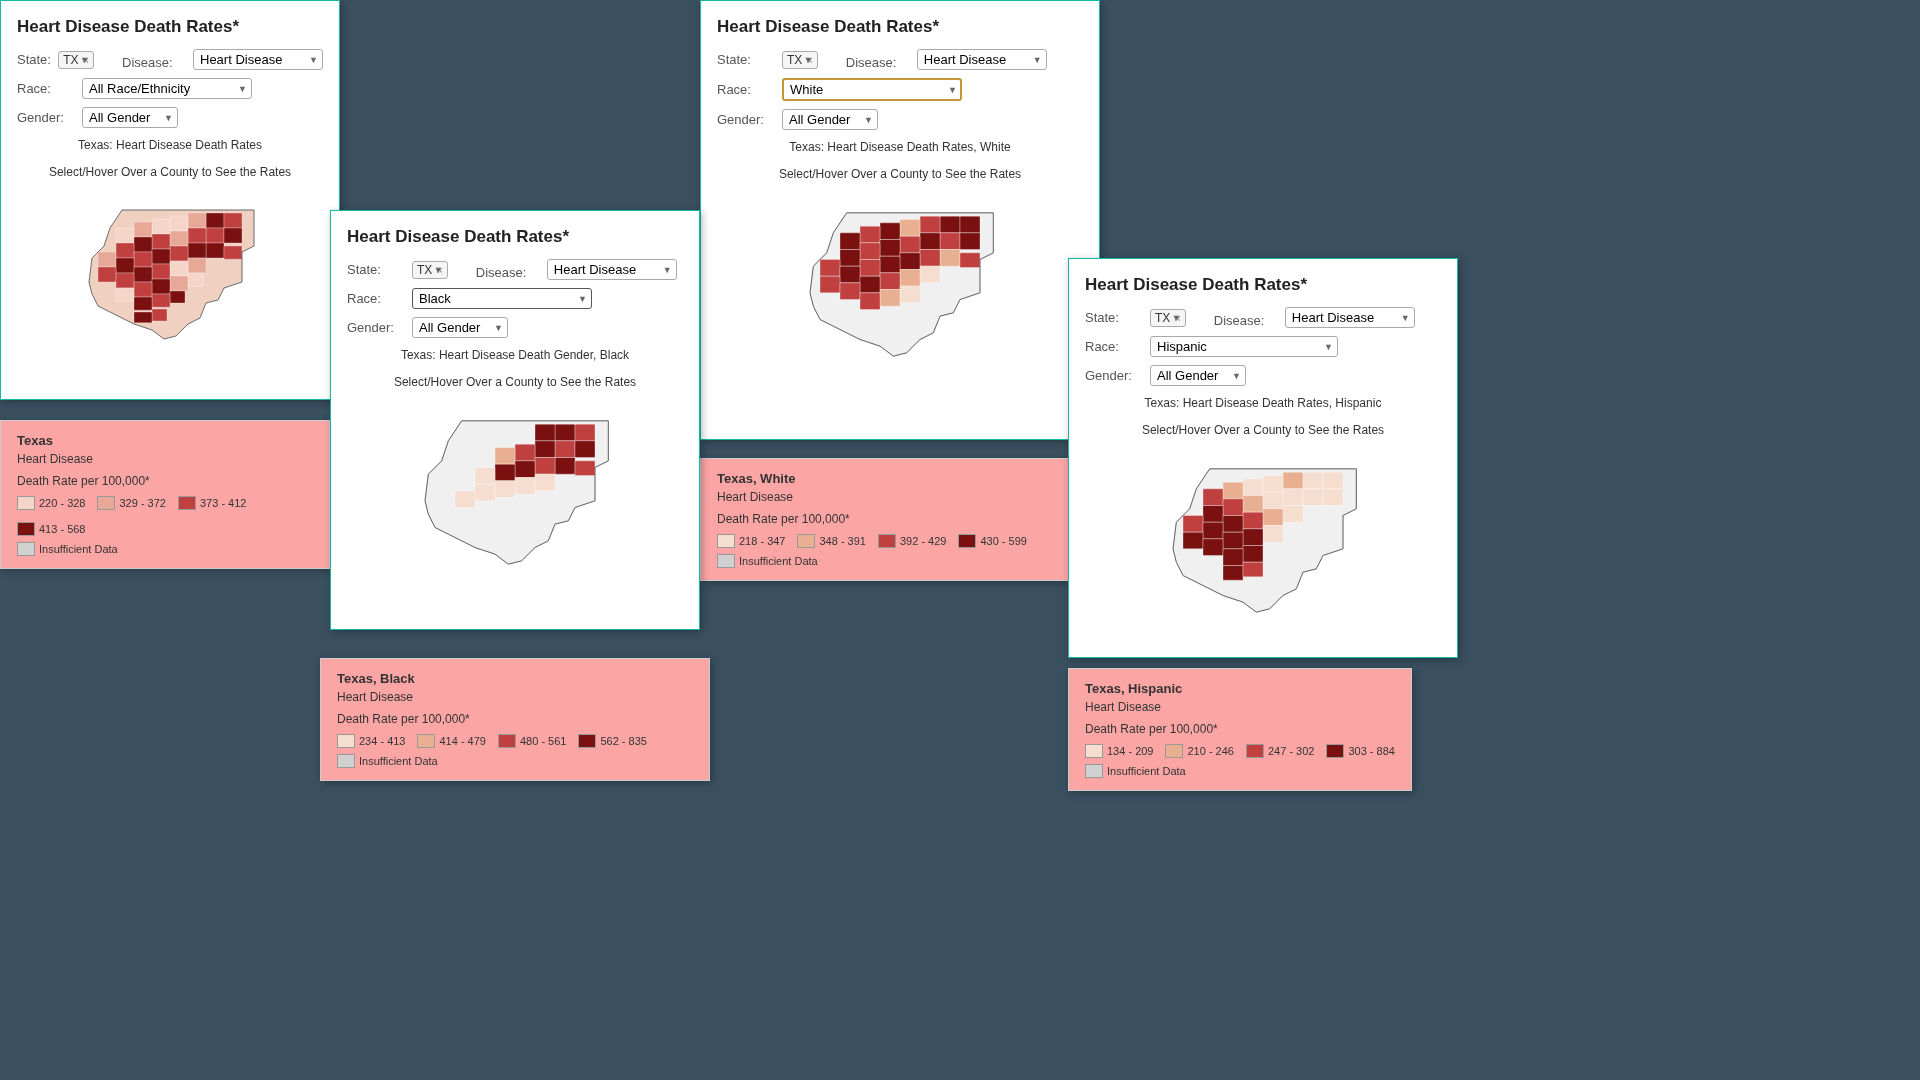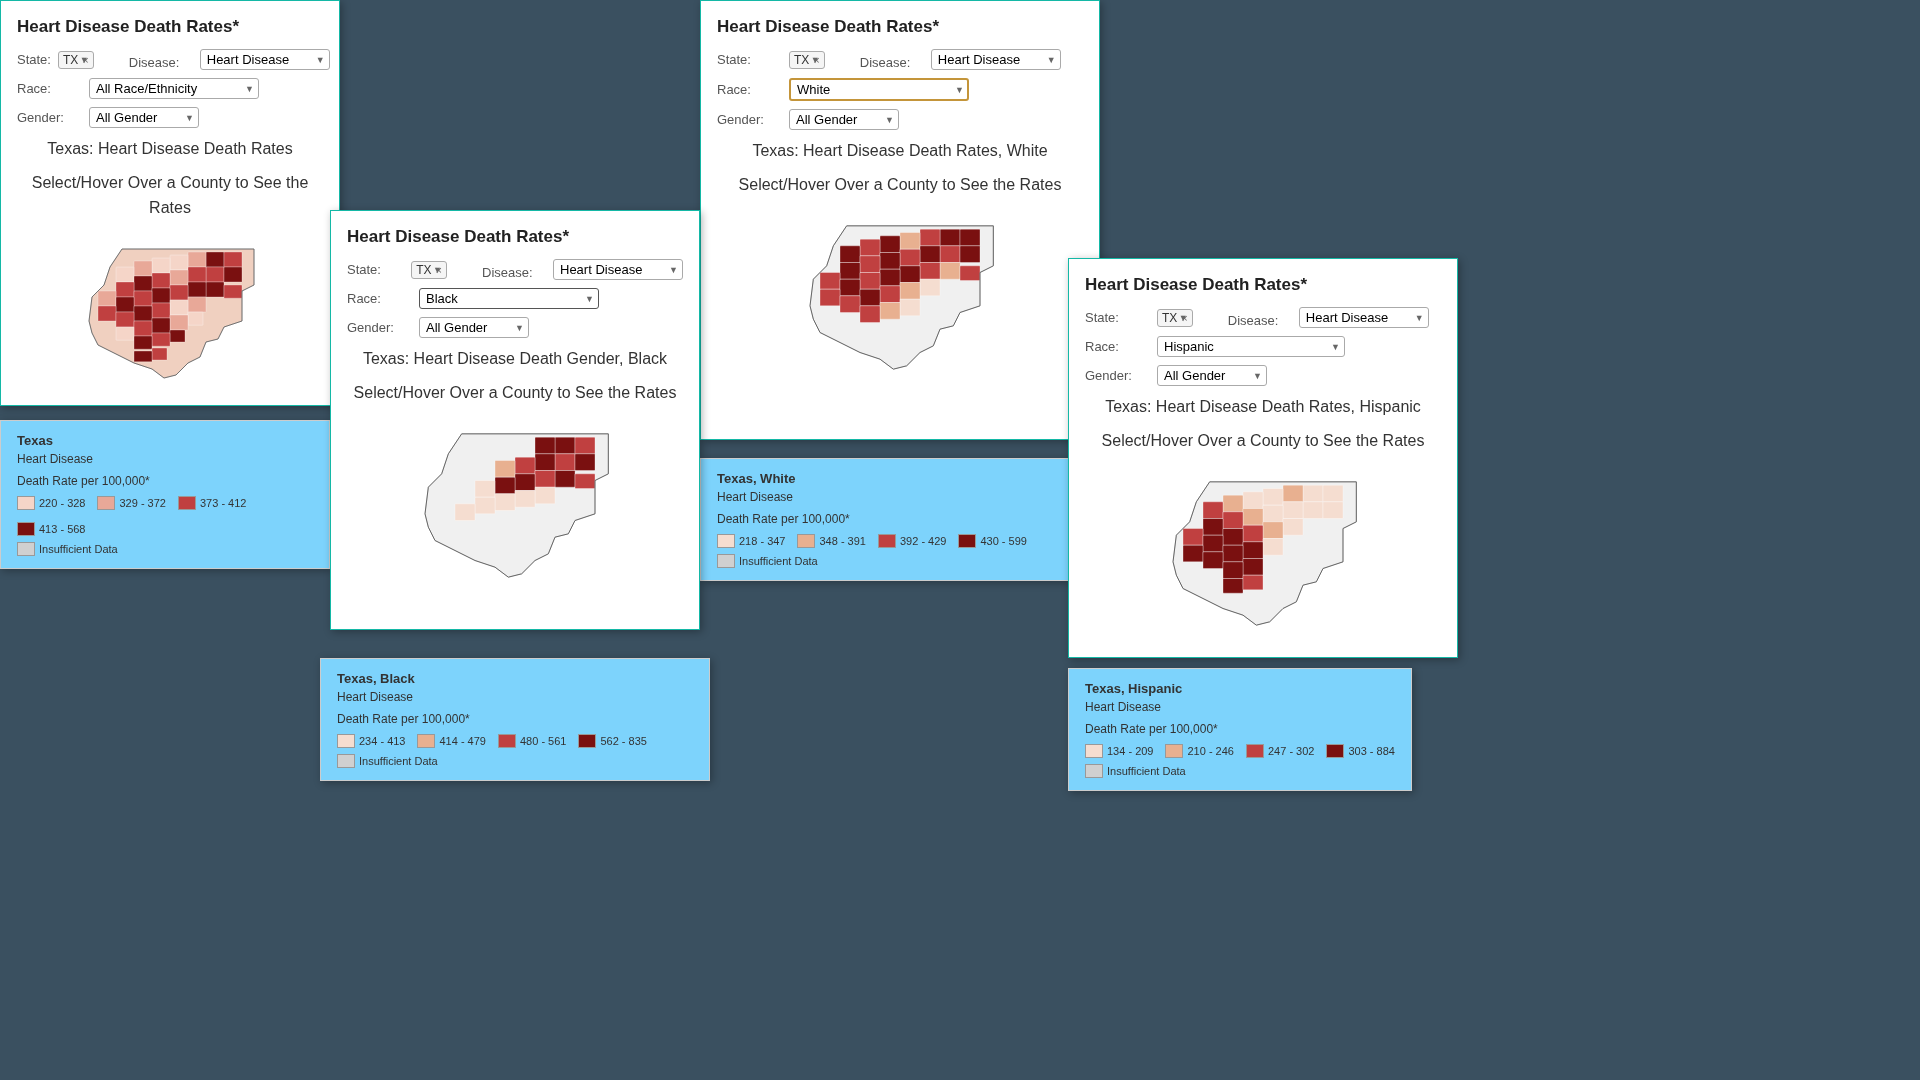--- a/index.html
+++ b/index.html
@@ -23,21 +23,20 @@
       font-weight: bold;
       margin-bottom: 12px;
       color: #222;
     }
     .form-row {
       display: flex;
       align-items: center;
       margin-bottom: 8px;
       font-size: 13px;
       color: #333;
-      gap: 7px;
     }
     .form-row label {
       width: 65px;
       font-weight: normal;
       color: #555;
     }
     .form-row select, .form-row .select-box {
       border: 1px solid #aaa;
       border-radius: 3px;
       padding: 2px 20px 2px 6px;
@@ -47,21 +46,21 @@
       cursor: pointer;
       position: relative;
     }
     .disease-select {
       width: 130px;
     }
     .race-select {
       width: 160px;
     }
     .gender-select {
-      width: 110px;
+      width: 96px;
     }
     .select-wrapper {
       position: relative;
       display: inline-block;
     }
     .select-wrapper::after {
       content: '▼';
       font-size: 9px;
       position: absolute;
       right: 5px;
@@ -73,40 +72,40 @@
     .form-row .second-group {
       margin-left: 28px;
       display: flex;
       align-items: flex-end;
     }
     .form-row .second-group label {
       margin-right: 6px;
     }
     .subtitle {
       text-align: center;
-      font-size: 16px;
+      font-size: 12px;
       color: #333;
       margin-top: 8px;
       line-height: 1.6;
     }
     .map-container {
       display: flex;
       justify-content: center;
       margin-top: 8px;
     }
     .texas-map {
       width: 180px;
       height: 160px;
     }
     .texas-map-med {
       width: 200px;
       height: 175px;
     }
     .legend-card {
-      background: #7dd3fc;
+      background: #fca5a5;
       position: absolute;
       border: 1px solid #ccc;
       padding: 12px 16px;
       box-shadow: 2px 2px 8px rgba(0,0,0,0.3);
     }
     .legend-title {
       font-size: 13px;
       font-weight: bold;
       color: #333;
       margin-bottom: 4px;

